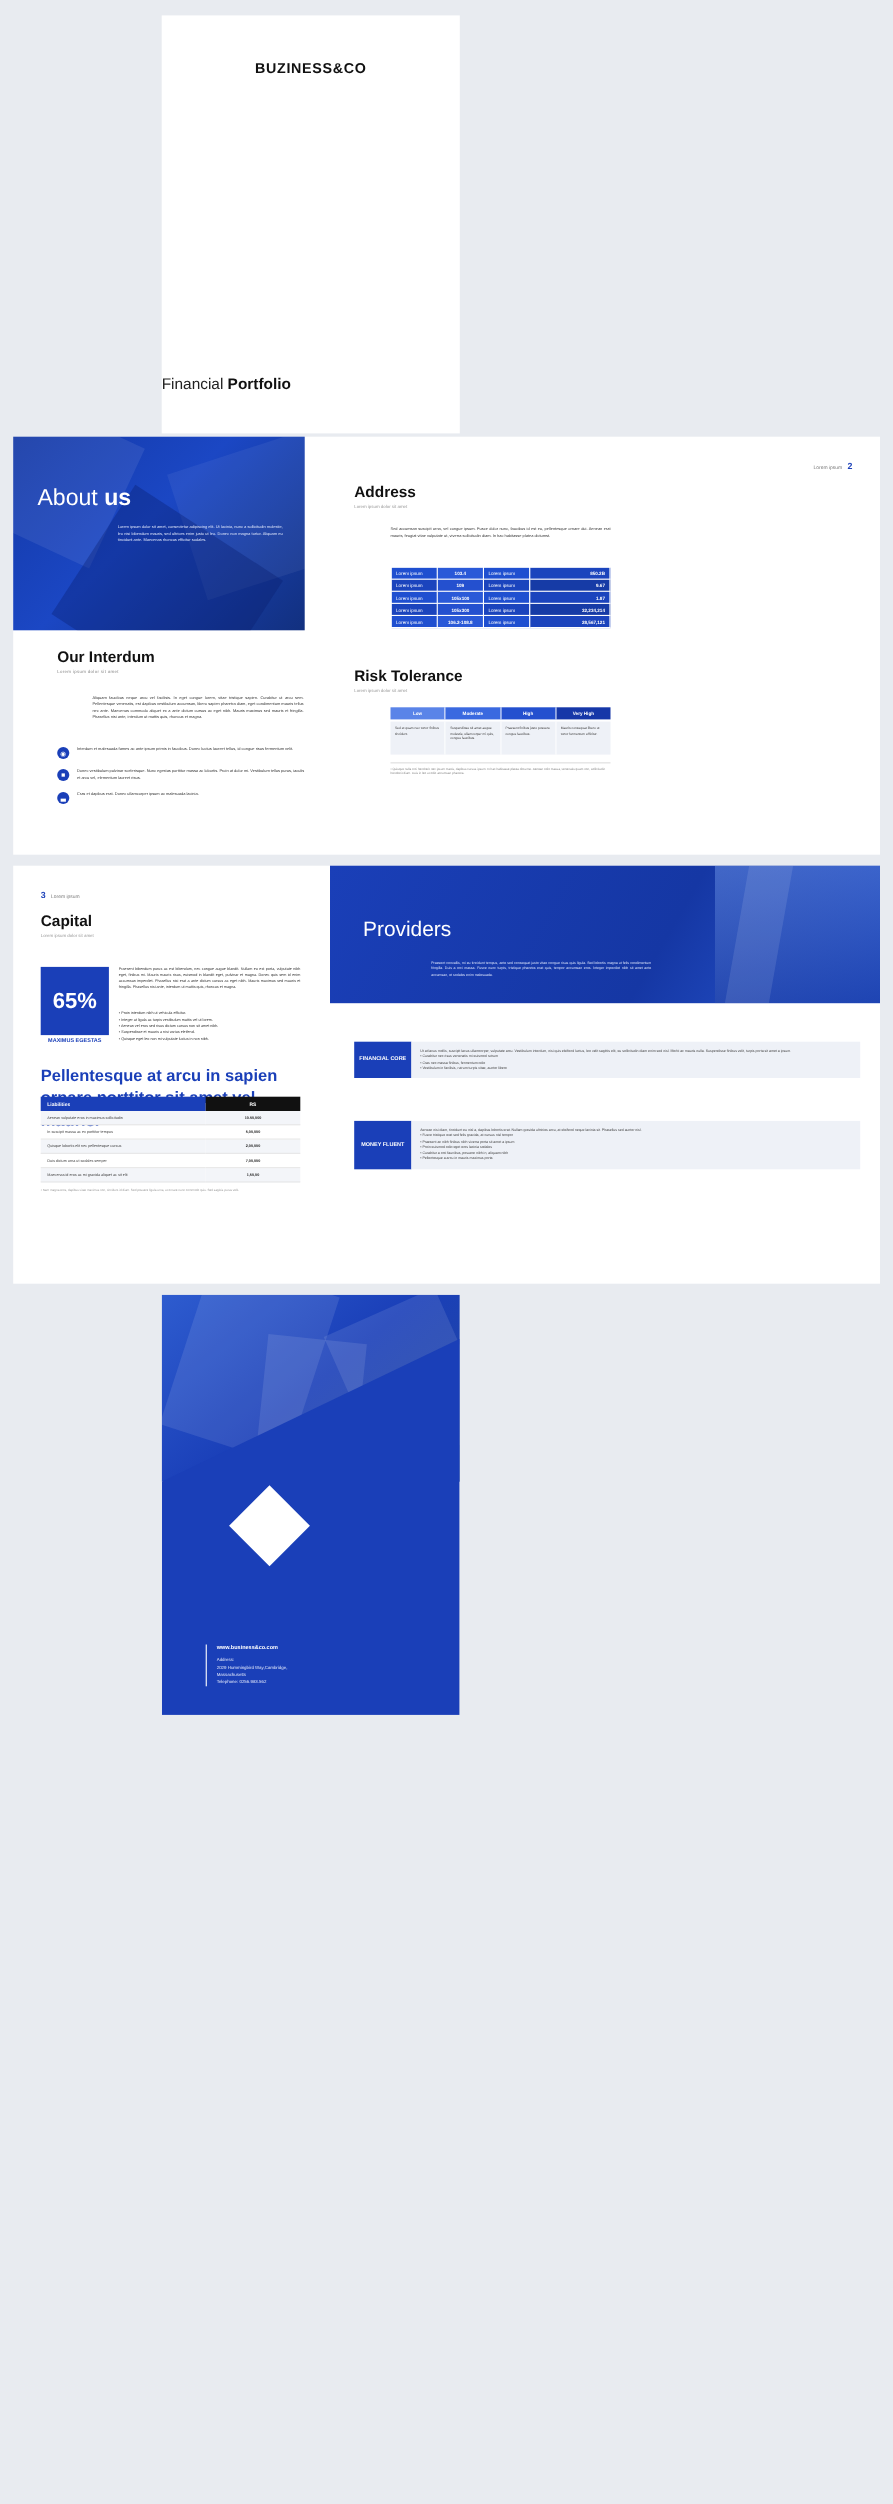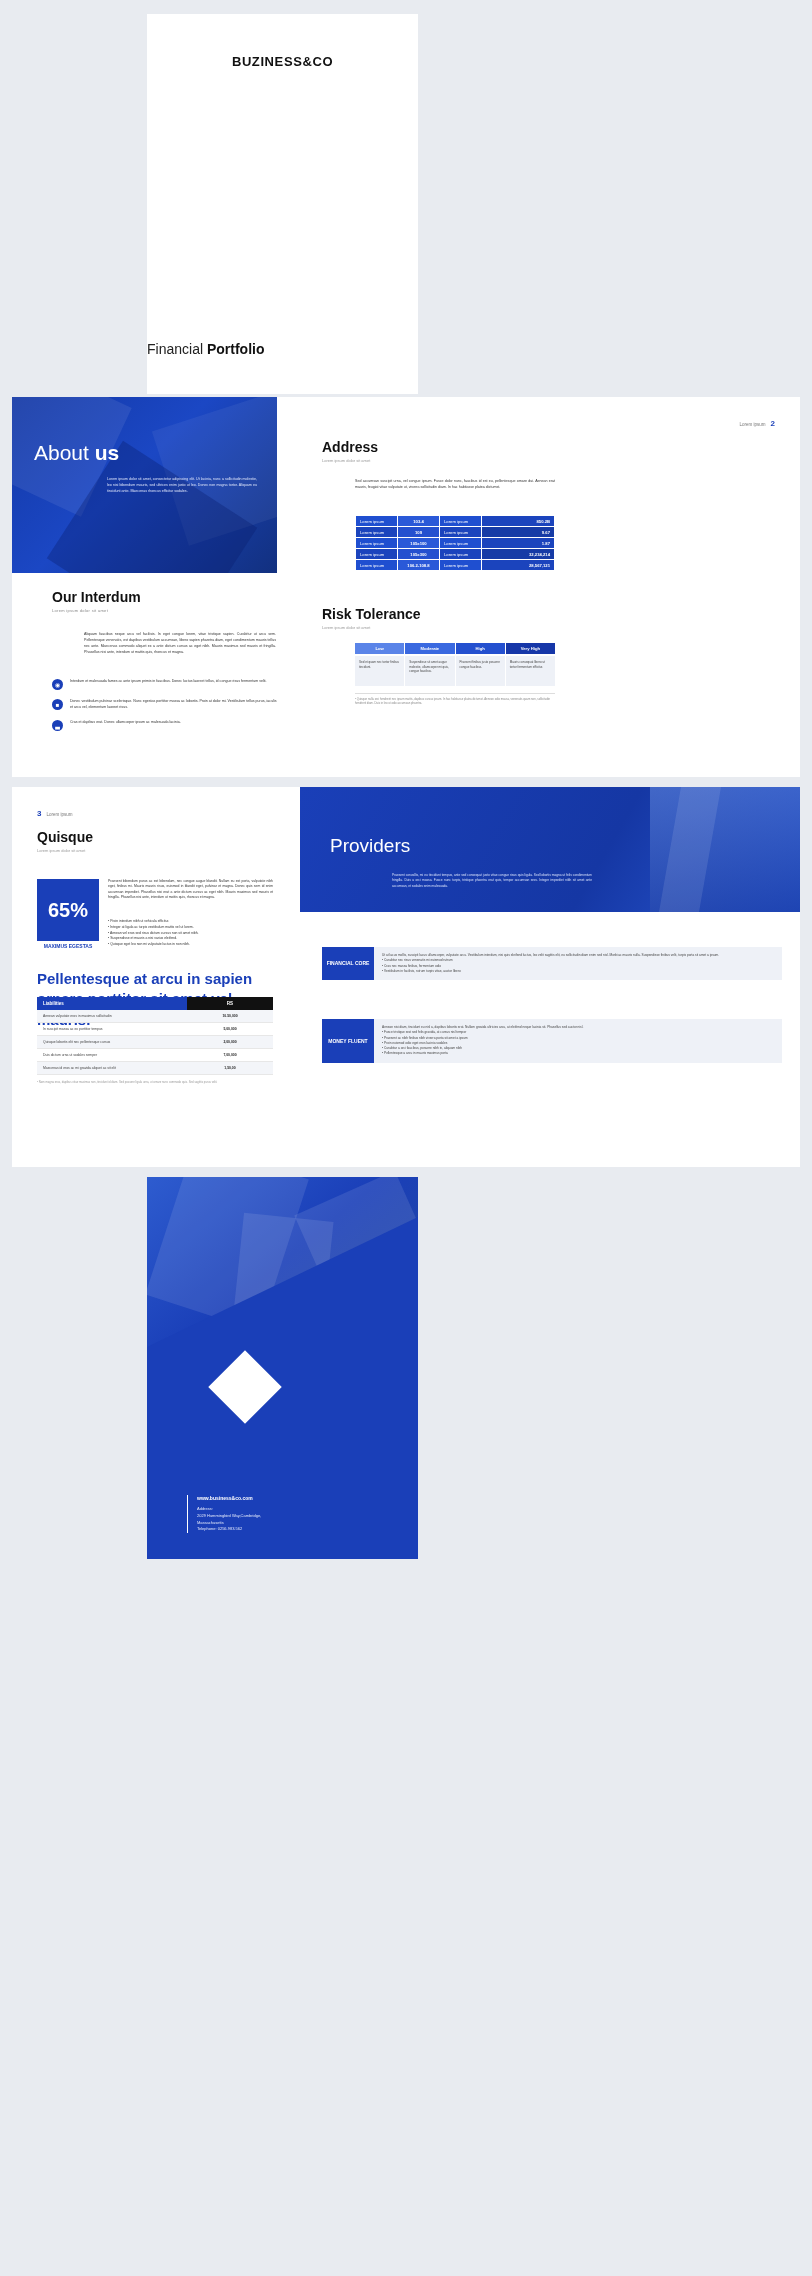--- a/index.html
+++ b/index.html
@@ -407,21 +407,21 @@
   </div>
 </div>
 
 <div class="spread3">
 
   <div class="page3-head">
     <span class="num">3</span><span>Lorem ipsum</span>
   </div>
 
   <div class="capital">
-    <h2 class="sec-title">Quisque</h2>
+    <h2 class="sec-title">Capital</h2>
     <div class="sec-sub">Lorem ipsum dolor sit amet</div>
   </div>
 
   <div class="pct-box">65%</div>
   <div class="pct-cap">MAXIMUS
 EGESTAS</div>
   <div class="cap-text">Praesent bibendum purus ac est bibendum, nec congue augue blandit. Nullam eu est porta, vulputate nibh eget, finibus mi. Mauris mauris risus, euismod in blandit eget, pulvinar et magna. Donec quis sem id enim accumsan imperdiet. Phasellus nisi erat a ante dictum cursus ac eget nibh. Mauris maximus sed mauris et fringilla. Phasellus nisi ante, interdum ut mattis quis, rhoncus et magna.</div>
   <div class="cap-bullets">
     <div>Proin interdum nibh ut vehicula efficitur.</div>
     <div>Integer at ligula ac turpis vestibulum mattis vel ut lorem.</div>

